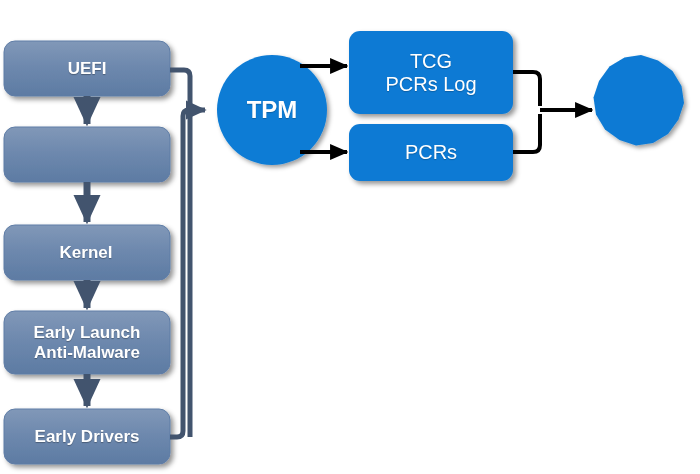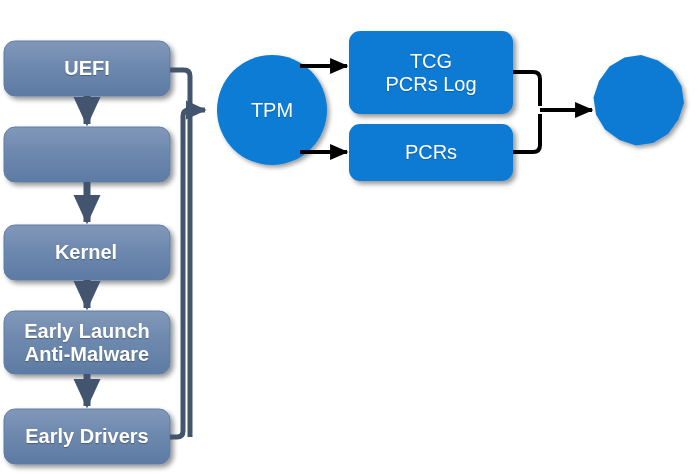--- a/index.html
+++ b/index.html
@@ -30,22 +30,22 @@
     align-items: center;
     justify-content: center;
     text-align: center;
     color: #ffffff;
     font-weight: bold;
     line-height: 1.12;
     pointer-events: none;
     text-shadow: 0 1px 1px rgba(0,0,0,0.30);
     white-space: pre-line;
   }
-  .lbl-boot { font-size: 20px; }
-  .lbl-tpm  { font-size: 20px; font-weight: normal; text-shadow: 0 1px 1px rgba(0,0,0,0.22); }
+  .lbl-boot { font-size: 17px; }
+  .lbl-tpm  { font-size: 24px; font-weight: bold; text-shadow: 0 1px 1px rgba(0,0,0,0.22); }
   .lbl-blue { font-size: 20px; font-weight: normal; text-shadow: 0 1px 1px rgba(0,0,0,0.22); }
   .lbl-csp  { font-size: 19px; font-weight: normal; text-shadow: 0 1px 1px rgba(0,0,0,0.22); }
 </style>
 </head>
 <body>
 
 <div id="canvas">
 
   <svg id="diagram-svg" viewBox="0 0 700 474">
     <defs>

